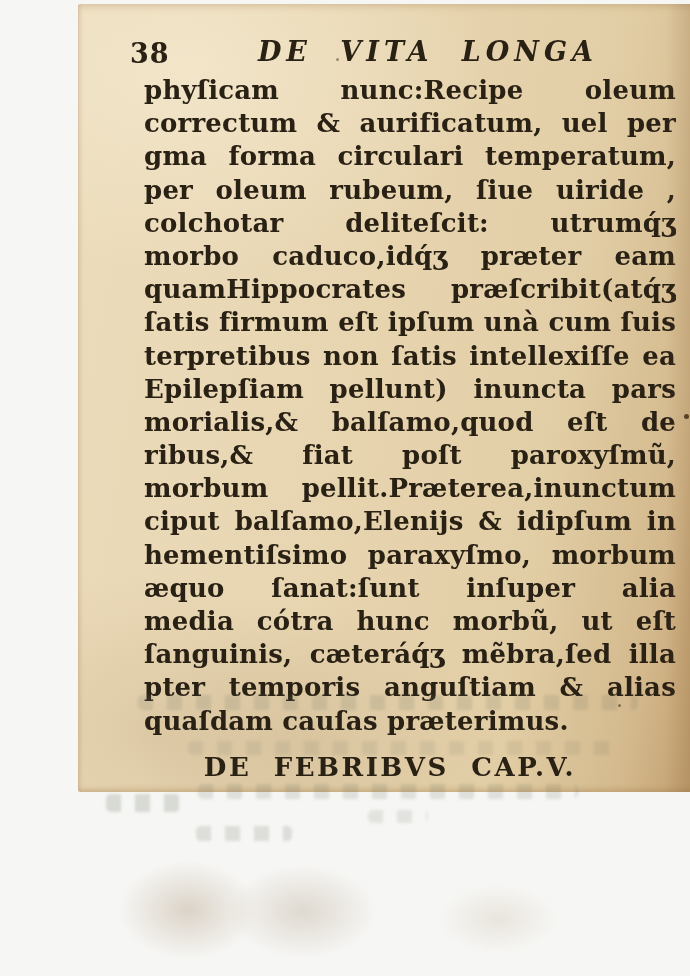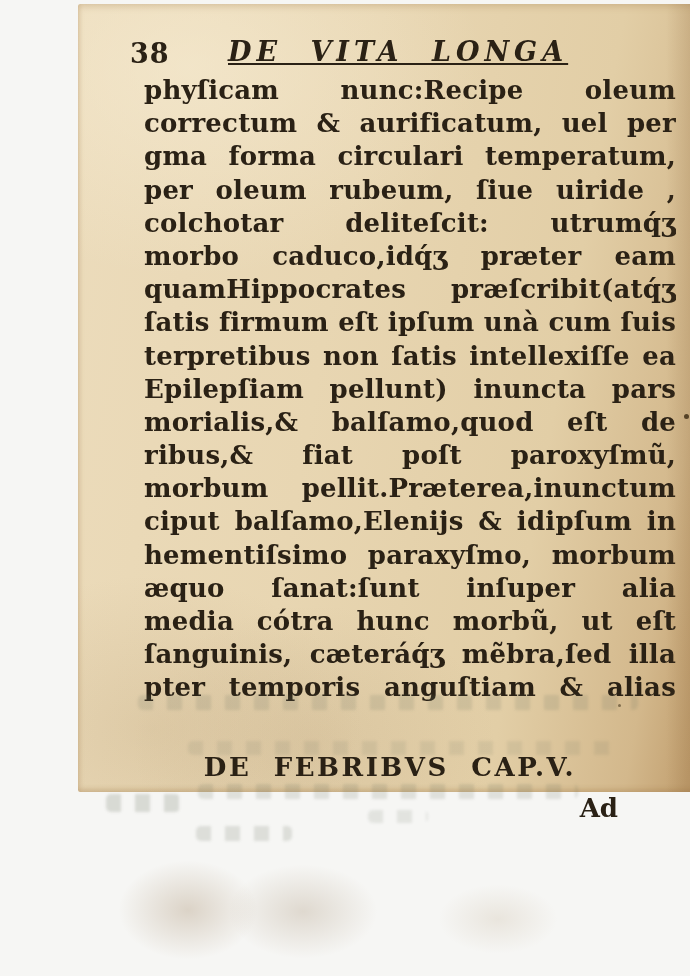--- a/index.html
+++ b/index.html
@@ -28,23 +28,23 @@
   .edge-shadow{
     position:absolute;top:0;right:0;bottom:0;width:34px;
     background:linear-gradient(to right, rgba(139,101,57,0), rgba(139,101,57,.30));
     pointer-events:none;
   }
   .pagenum{
     position:absolute;left:52px;top:34px;
     font-size:27px;font-weight:700;letter-spacing:1px;
   }
   .running-title{
-    position:absolute;left:150px;top:32px;width:400px;
+    position:absolute;left:150px;top:32px;width:400px;text-align:center;
     font-style:italic;font-weight:700;font-size:27px;
-    letter-spacing:5px;word-spacing:14px;white-space:nowrap;text-decoration:underline;
+    letter-spacing:5px;word-spacing:14px;white-space:nowrap;
   }
   .body-block{
     position:absolute;left:66px;top:70px;width:532px;
   }
   .tline{
     height:33.2px;line-height:33.2px;overflow:hidden;
     font-size:26px;font-weight:700;text-align:justify;
     letter-spacing:.2px;
   }
   .tline::after{content:"";display:inline-block;width:100%;height:0;}
@@ -105,33 +105,33 @@
     <div class="tline">Epilepſiam pellunt) inuncta pars me-</div>
     <div class="tline">morialis,&amp; balſamo,quod eſt de hæde-</div>
     <div class="tline">ribus,&amp; fiat poſt paroxyſmũ, ſimiliter</div>
     <div class="tline">morbum pellit.Præterea,inunctum oc-</div>
     <div class="tline">ciput balſamo,Elenijs &amp; idipſum in ue-</div>
     <div class="tline">hementiſsimo paraxyſmo, morbum ex</div>
     <div class="tline">æquo ſanat:ſunt inſuper alia pręclara re</div>
     <div class="tline">media cótra hunc morbũ, ut eſt arcanũ</div>
     <div class="tline">ſanguinis, cæteráq́ʒ mẽbra,ſed illa pro-</div>
     <div class="tline">pter temporis anguſtiam &amp; alias certas</div>
+    <div class="tline last">quaſdam cauſas præterimus.</div>
   </div>
 
   <div class="ghost g1"></div>
   <div class="ghost g2"></div>
 
   <div class="chapter-heading">DE FEBRIBVS CAP.V.</div>
 
   <div class="ghost g3"></div>
   <div class="ghost g4"></div>
   <div class="ghost g5"></div>
   <div class="ghost g6"></div>
 
-  <div class="catchword">Ad</div>
 
   <div class="stain s1"></div>
   <div class="stain s2"></div>
   <div class="stain s3"></div>
   <div class="speck sp1"></div>
   <div class="speck sp2"></div>
   <div class="speck sp3"></div>
 
   <div class="edge-shadow"></div>
 </div>

